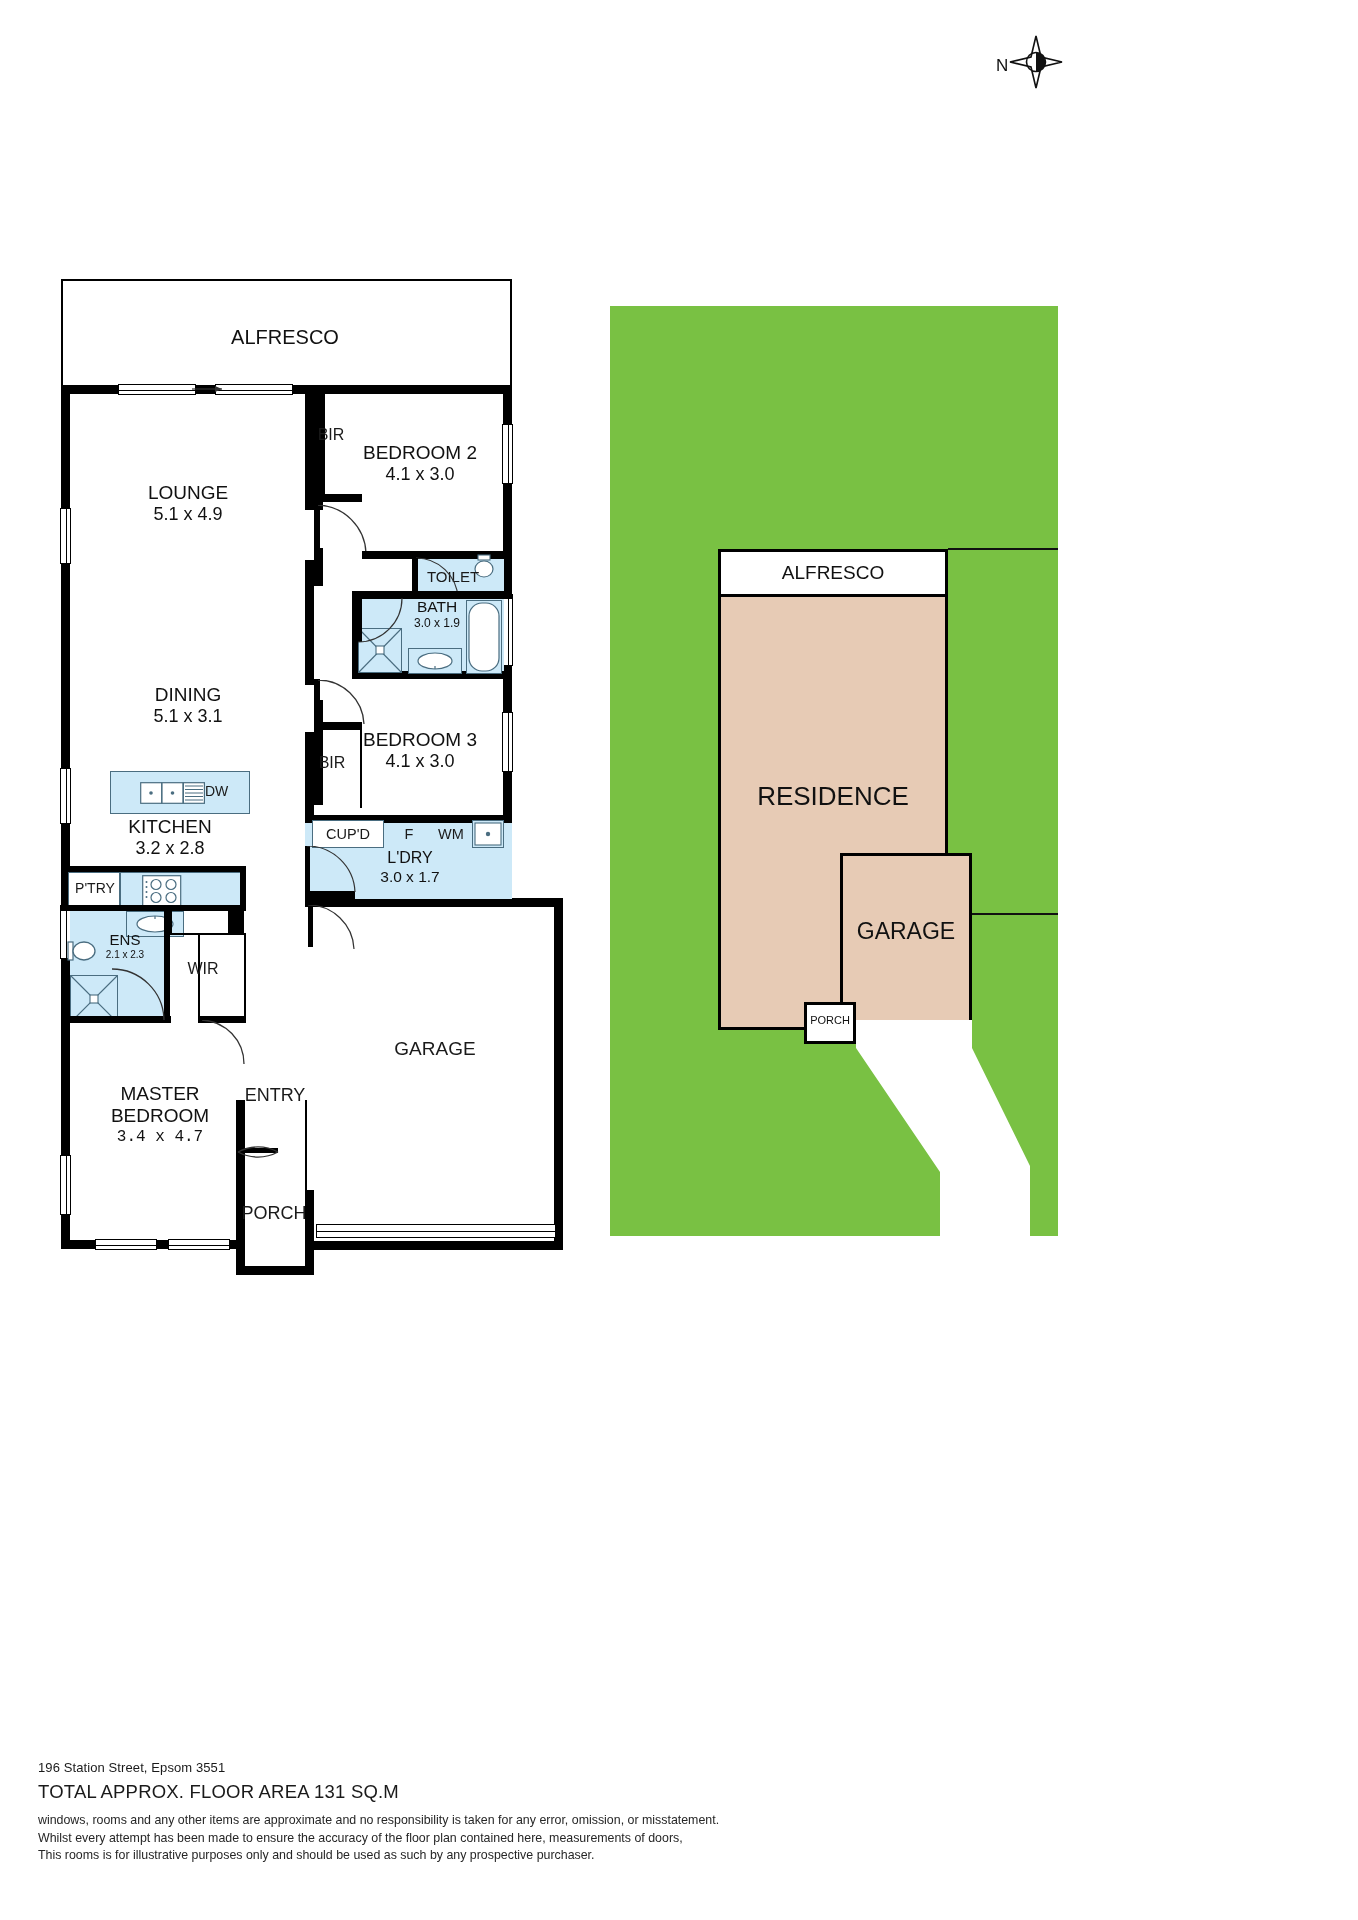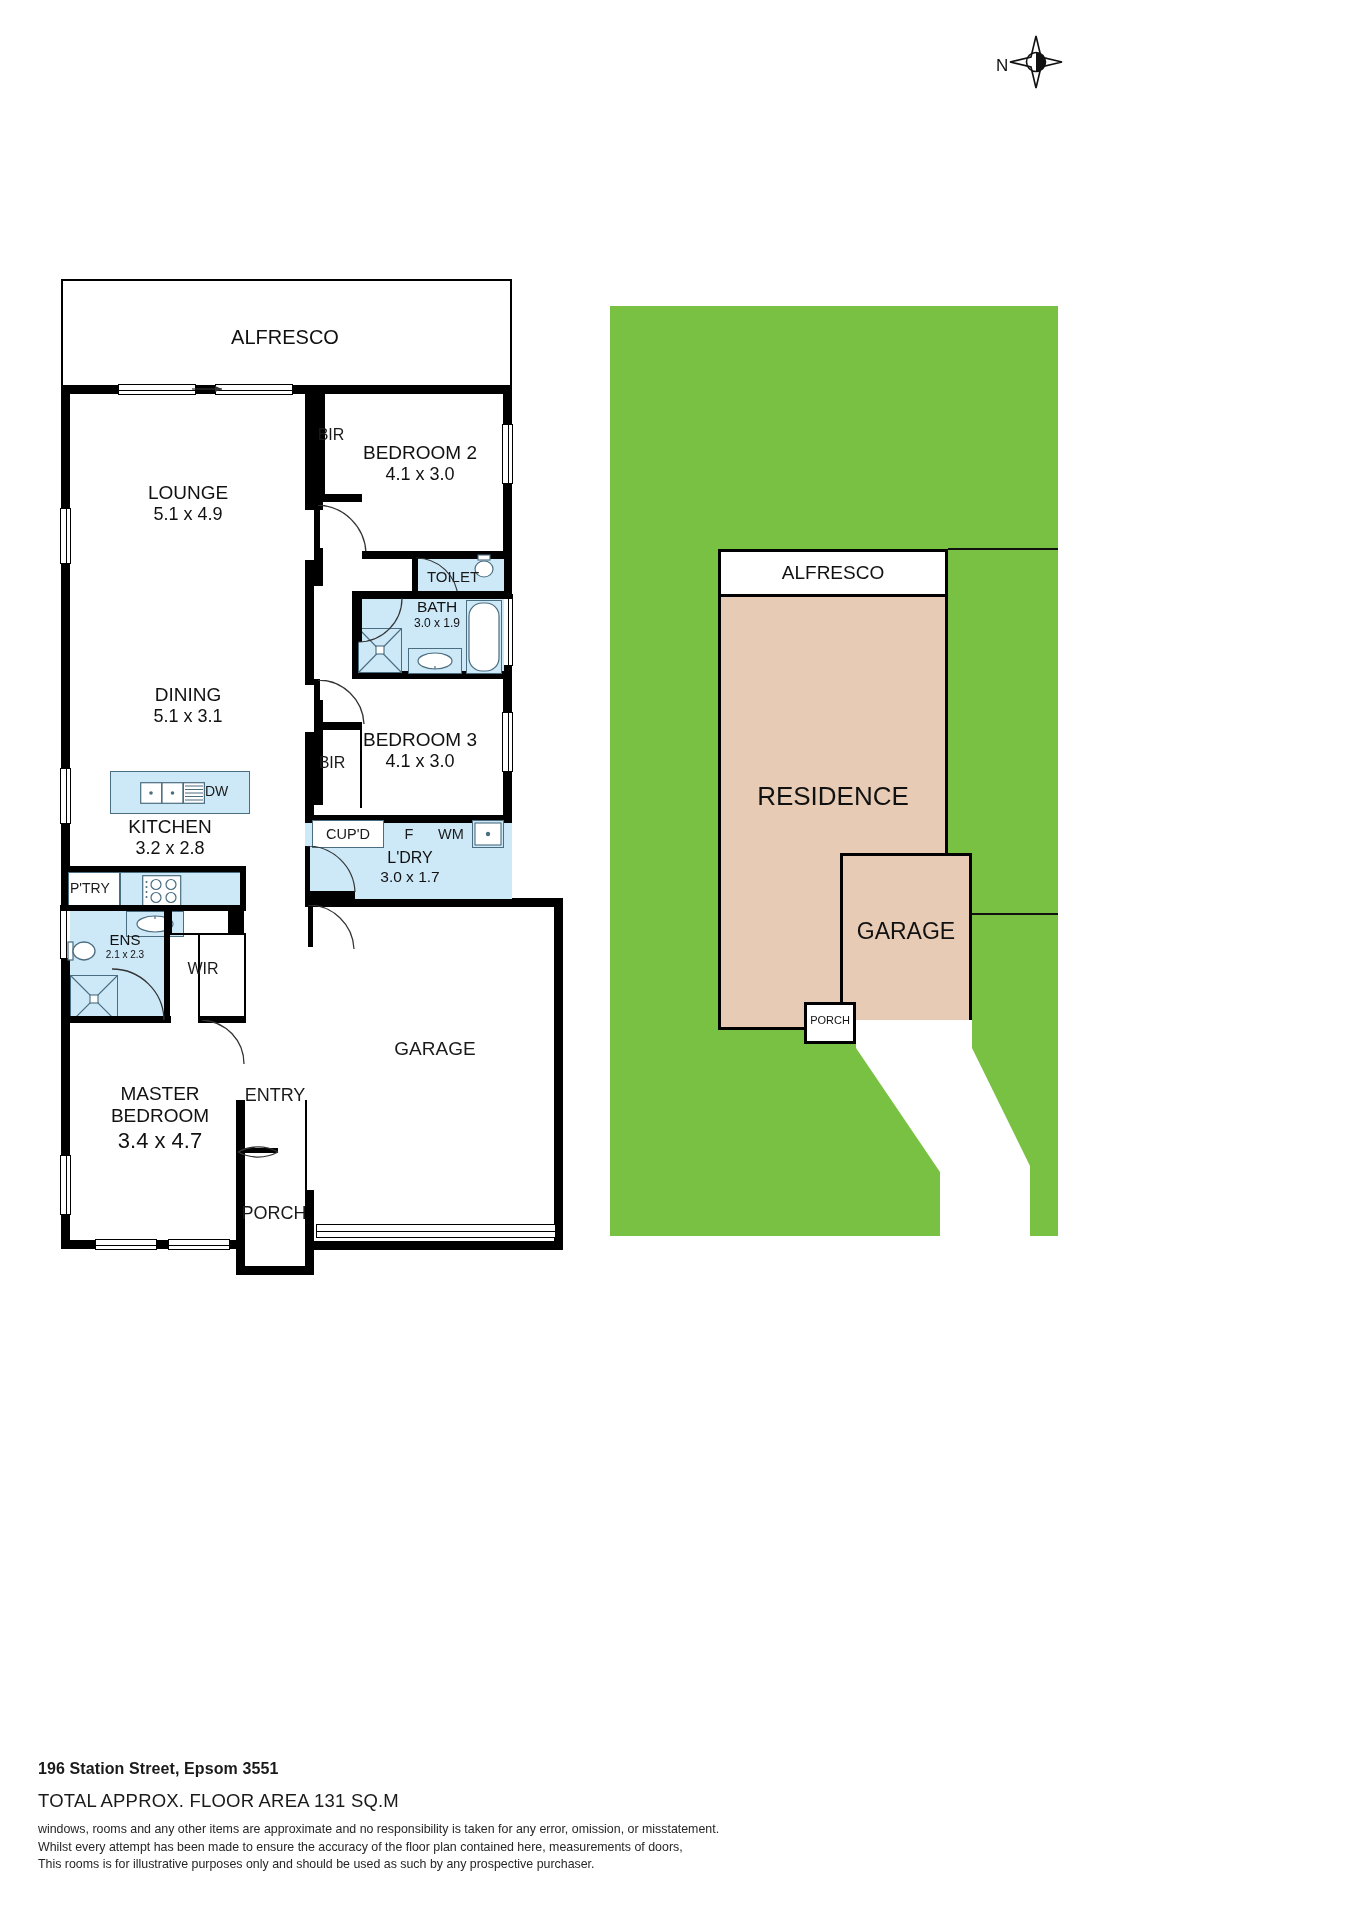--- a/index.html
+++ b/index.html
@@ -60,21 +60,21 @@
   
   .site-grass { position: absolute; background: #79c143; }
   .site-house { position: absolute; background: #e7cbb5; border: 3px solid #000; box-sizing: border-box; }
   .site-white { position: absolute; background: #fff; border: 3px solid #000; box-sizing: border-box; }
   .site-label {
     position: absolute; text-align: center; white-space: nowrap; color: #111;
   }
 
   
   .footer { position: absolute; left: 38px; top: 1760px; width: 900px; }
-  .addr { font-size: 16px; font-weight: 700; letter-spacing: .1px; margin: 0 0 12px 0; }
+  .addr { font-size: 13px; font-weight: 400; letter-spacing: .1px; margin: 0 0 6px 0; }
   .area { font-size: 18.5px; font-weight: 400; margin: 0 0 9px 0; letter-spacing: .2px; }
   .disc { font-size: 12.4px; line-height: 1.42; color: #262626; }
   .disc div { white-space: nowrap; }
 </style>
 </head>
 <body>
 
 <div class="page">
 
   <div class="compass" style="left:990px; top:28px; width:90px; height:70px;">
@@ -172,21 +172,21 @@
     </svg>
     <div class="abs" style="left:205px; top:783px; font-size:14px;">DW</div>
 
     <div class="lbl" style="left:60px; top:816px; width:220px; font-size:19px;">
       <span class="nm">KITCHEN</span>
       <span class="dm" style="font-size:18px;">3.2 x 2.8</span>
     </div>
 
     <div class="wall" style="left:61px; top:866px; width:185px; height:6px;"></div>
     <div class="fx-w" style="left:68px; top:872px; width:52px; height:37px;"></div>
-    <div class="abs" style="left:70px; top:880px; width:50px; text-align:left; font-size:14px;">P'TRY</div>
+    <div class="abs" style="left:70px; top:880px; width:50px; text-align:center; font-size:14px;">P'TRY</div>
     <div class="fx" style="left:120px; top:872px; width:126px; height:37px;"></div>
     <svg class="abs" style="left:142px; top:875px; width:40px; height:32px;">
       <rect x="0.7" y="0.7" width="38" height="30.6" fill="#fff" stroke="#4a6d80" stroke-width="1.2"></rect>
       <circle cx="14" cy="9.5" r="5" fill="none" stroke="#4a6d80" stroke-width="1.2"></circle>
       <circle cx="29" cy="9.5" r="5" fill="none" stroke="#4a6d80" stroke-width="1.2"></circle>
       <circle cx="14" cy="22.5" r="5" fill="none" stroke="#4a6d80" stroke-width="1.2"></circle>
       <circle cx="29" cy="22.5" r="5" fill="none" stroke="#4a6d80" stroke-width="1.2"></circle>
       <g fill="#4a6d80">
           <circle cx="4.5" cy="7" r="1"></circle>
           <circle cx="4.5" cy="12" r="1"></circle>
@@ -230,21 +230,21 @@
     <div class="thin" style="left:244px; top:933px; width:2px; height:88px;"></div>
     <div class="wall" style="left:198px; top:1016px; width:48px; height:7px;"></div>
     <div class="abs" style="left:172px; top:960px; width:62px; text-align:center; font-size:16px;">WIR</div>
     <svg class="abs" style="left:200px; top:1020px; width:46px; height:46px;">
       <path d="M2,0 A44,44 0 0 1 44,44" fill="none" stroke="#333" stroke-width="1.3"></path>
     </svg>
 
     <div class="lbl" style="left:60px; top:1083px; width:200px; font-size:19px;">
       <span class="nm">MASTER</span>
       <span class="nm">BEDROOM</span>
-      <span class="dm" style="font-size:22px;">3.4 x 4.7</span>
+      <span class="dm" style="font-size:16px;font-family:Liberation Mono, monospace;">3.4 x 4.7</span>
     </div>
 
     <div class="abs" style="left:236px; top:1085px; width:78px; text-align:center; font-size:18px;">ENTRY</div>
     <div class="abs" style="left:234px; top:1203px; width:80px; text-align:center; font-size:18px;">PORCH</div>
 
     <div class="abs" style="left:355px; top:1038px; width:160px; text-align:center; font-size:19px;">GARAGE</div>
 
     <div class="wall" style="left:314px; top:390px; width:9px; height:120px;"></div>
     <div class="thin" style="left:323px; top:394px; width:2px; height:104px;"></div>
     <div class="wall" style="left:314px; top:494px; width:48px; height:8px;"></div>

